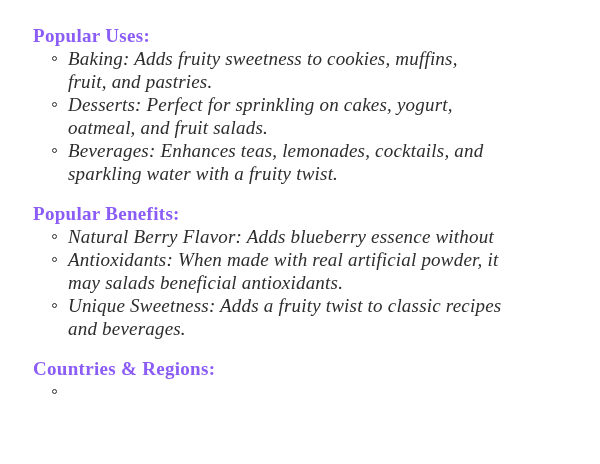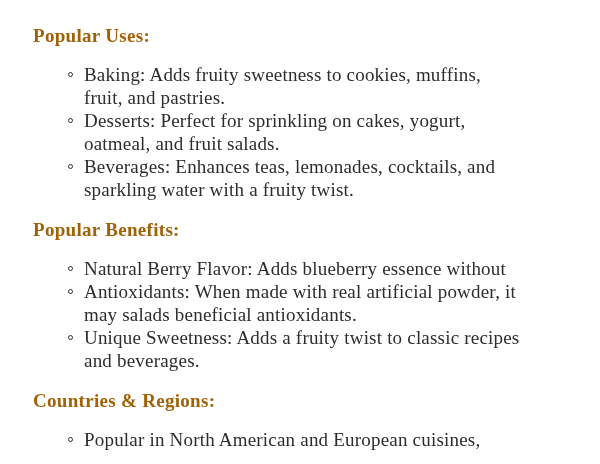--- a/index.html
+++ b/index.html
@@ -16,26 +16,27 @@
     padding: 24px 18px 0 33px;
     font-family: "Liberation Serif", "DejaVu Serif", serif;
     color: #2d2d2d;
   }
   .section + .section { margin-top: 17px; }
   .section-heading {
     font-size: 19px;
     line-height: 23px;
     font-weight: 600;
     letter-spacing: 0.3px;
-    color: #a16207;
+    color: #8b5cf6;
   }
   ul.bullet-list {
     list-style: none;
-    margin: 16px;
+    margin: 0;
     padding: 0;
+    font-style: italic;
   }
   li.list-item {
     position: relative;
     padding-left: 35px;
     font-size: 19px;
     line-height: 23px;
     letter-spacing: 0.2px;
   }
   .bullet-icon {
     position: absolute;
@@ -93,18 +94,17 @@
         <span class="item-line">and beverages.</span>
       </li>
     </ul>
   </div>
 
   <div class="section">
     <div class="section-heading">Countries &amp; Regions:</div>
     <ul class="bullet-list">
       <li class="list-item">
         <span class="bullet-icon"></span>
-        <span class="item-line">Popular in North American and European cuisines,</span>
       </li>
     </ul>
   </div>
 
 </div>
 
 </body></html>

